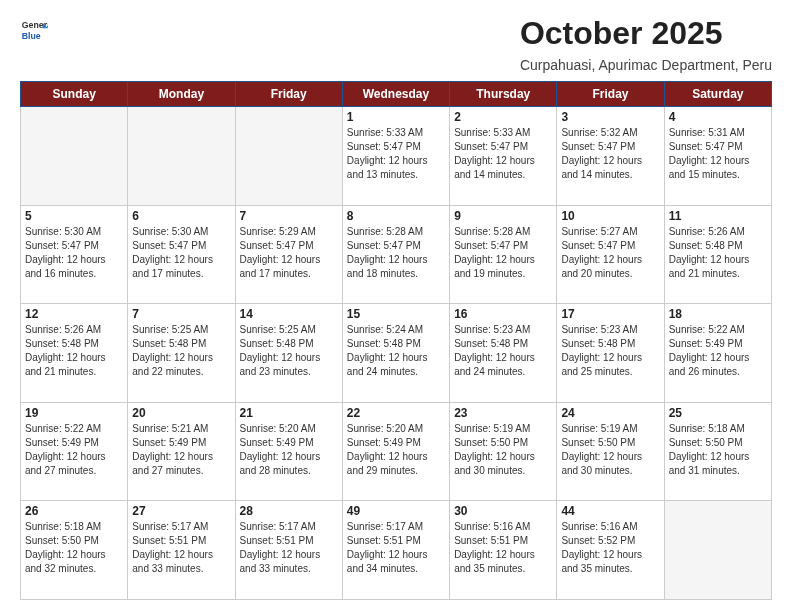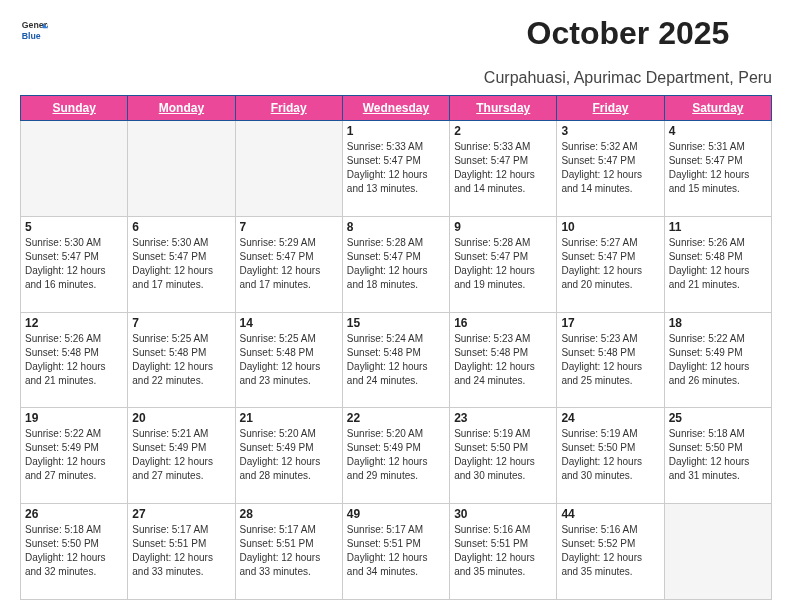--- a/index.html
+++ b/index.html
@@ -26,49 +26,48 @@
     .logo {
       display: flex;
       align-items: center;
       gap: 4px;
     }
     .logo-icon {
       width: 28px;
       height: 28px;
     }
     .title-block {
-      text-align: center;
+      text-align: left;
     }
     .month-title {
       font-size: 32px;
       font-weight: bold;
       color: #222;
       line-height: 1.1;
     }
     .subtitle {
-      font-size: 16px;
+      font-size: 14px;
       color: #444;
-      margin-top: 18px;
+      margin-top: 6px;
     }
     .calendar {
       flex: 1;
       border: 1px solid #ccc;
       border-collapse: collapse;
       width: 100%;
       table-layout: fixed;
     }
     .calendar th {
-      background: #ec4899;
+      background: #7f1d1d;
       color: #fff;
       text-align: center;
       font-size: 12px;
       font-weight: bold;
       padding: 5px 2px;
       border: 1px solid #1e5296;
-      text-decoration: underline;
     }
     .calendar td {
       border: 1px solid #ccc;
       vertical-align: top;
       padding: 3px 4px;
       font-size: 9.5px;
       color: #333;
       background: #fff;
       width: calc(100% / 7);
     }

